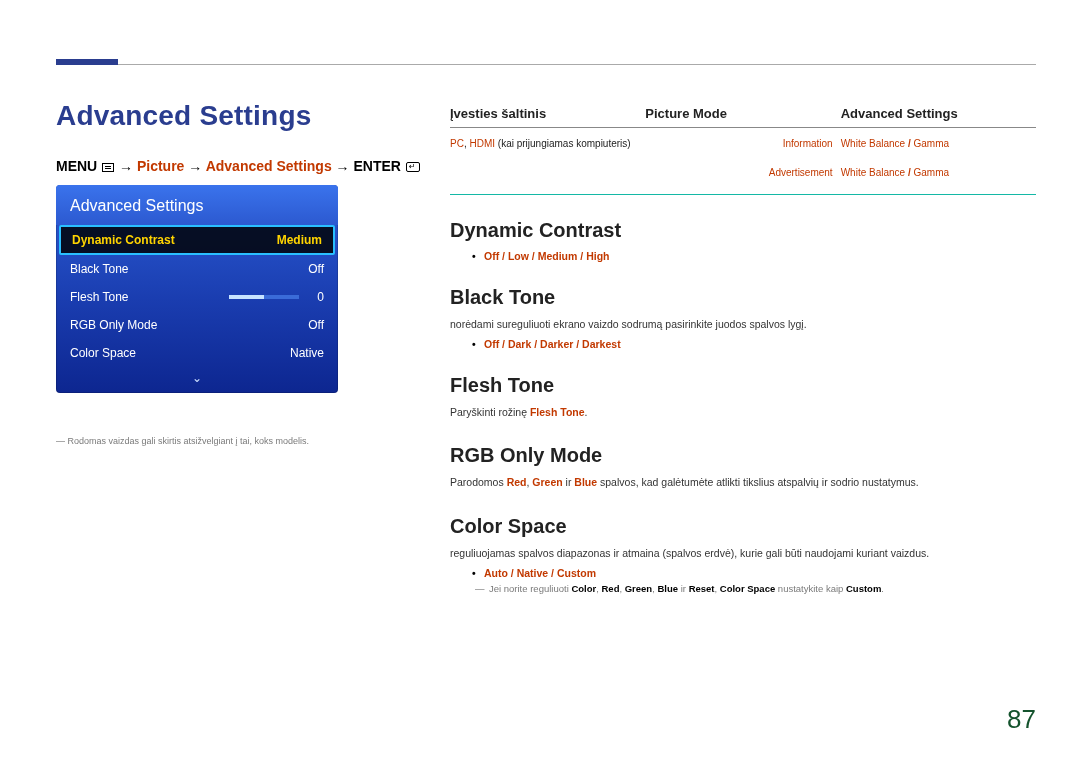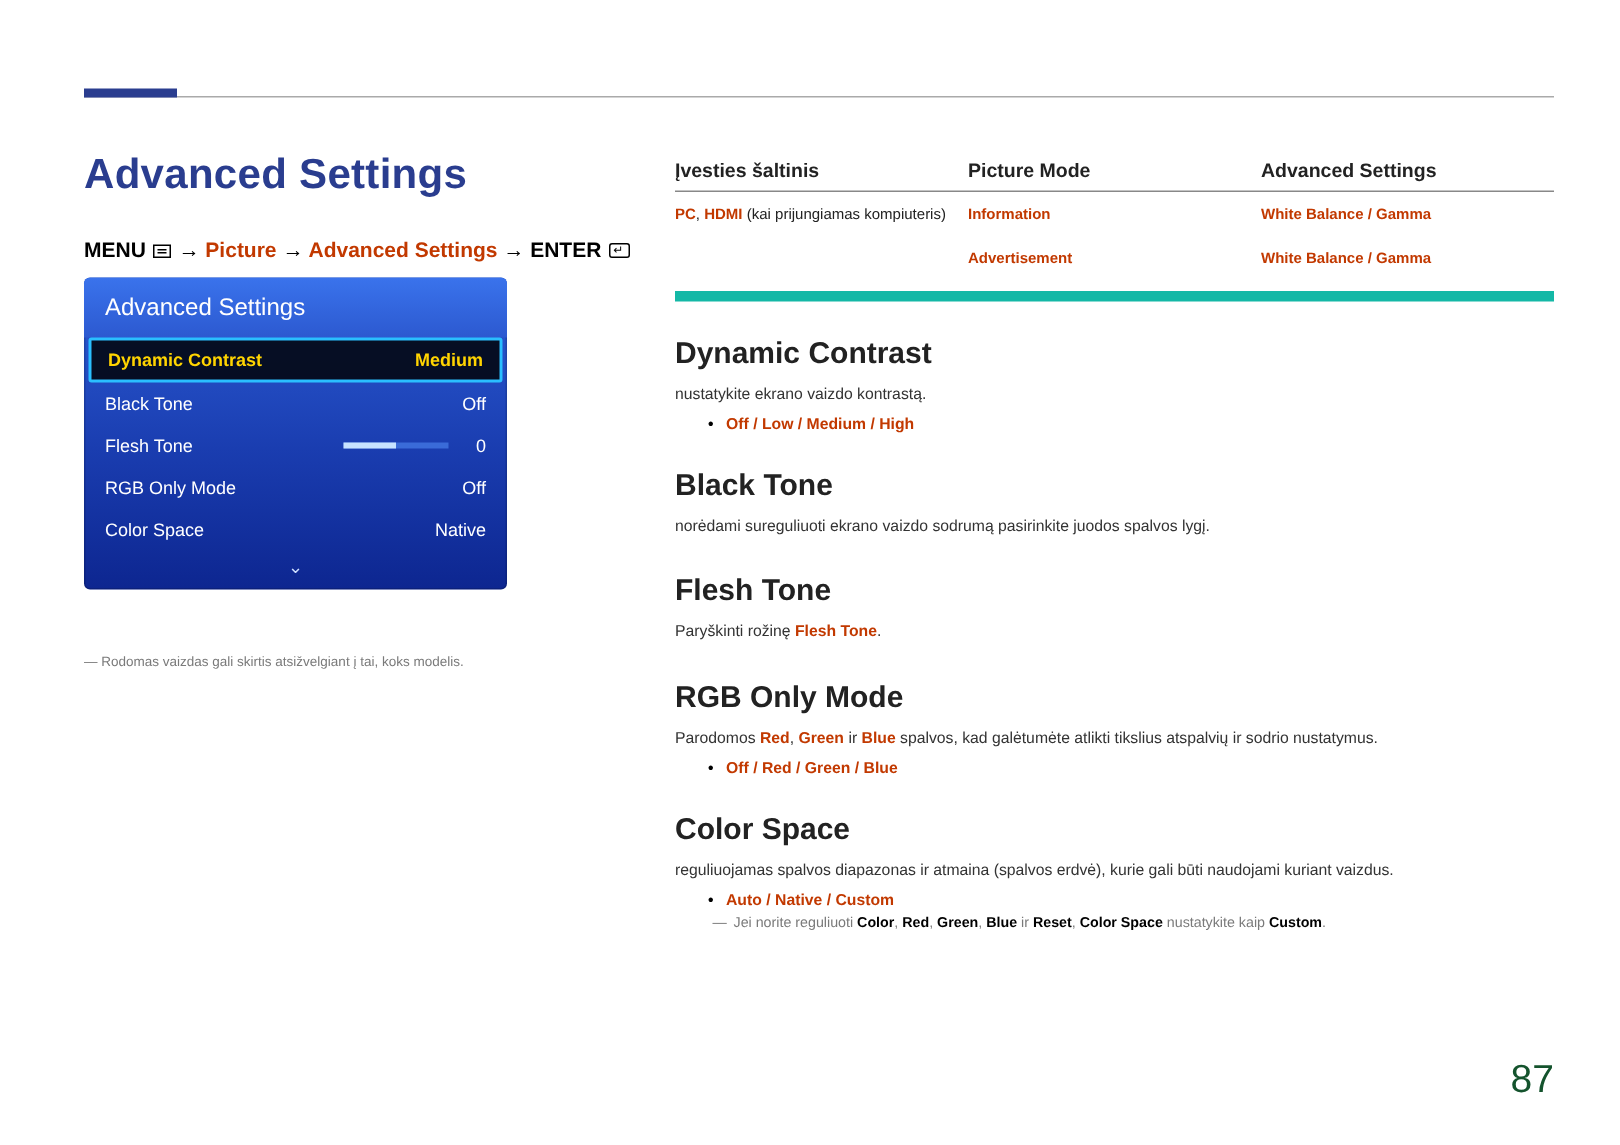--- a/index.html
+++ b/index.html
@@ -153,41 +153,41 @@
   }
   
   .right-col {
     position: absolute;
     top: 102px;
     left: 450px;
     right: 44px;
   }
   .src-table {
     width: 100%;
-    border-bottom: 7px solid #14b8a6;
+    border-bottom: 1px solid #14b8a6;
   }
   .src-head {
     display:flex;
     border-bottom: 1px solid #888;
   }
   .src-head > div {
     padding: 4px 0 6px 0;
     font-size: 13px;
     font-weight: 700;
     flex:1;
   }
   .src-body { display:flex; }
   .src-body > div {
     flex:1;
     padding: 8px 8px 14px 0;
     font-size: 10px;
     line-height: 1.5;
   }
   .src-body .hl, .content .hl { color: #c23900; font-weight: 700; }
-  .src-body .hlb { color:#c23900; font-weight:700; }
+  .src-body .hlb { color:#c23900; font-weight:400;text-align:right; }
   .sep { color:#c23900; font-weight:700; }
   .content h2 {
     font-size: 20px;
     font-weight: 700;
     margin-top: 24px;
     margin-bottom: 8px;
   }
   .content p {
     font-size: 10.5px;
     color: #333;
@@ -301,40 +301,39 @@
       <div>
         <div><span class="hlb">White Balance</span><span class="sep"> / </span><span class="hlb">Gamma</span></div>
         <div style="height:14px"></div>
         <div><span class="hlb">White Balance</span><span class="sep"> / </span><span class="hlb">Gamma</span></div>
       </div>
     </div>
   </div>
 
   <div class="content">
     <h2>Dynamic Contrast</h2>
-    <p>nustatykite ekrano vaizdo kontrastą.</p>
     <div class="bullet">
       <span class="opt">Off</span><span class="slash"> / </span><span class="opt">Low</span><span class="slash"> / </span><span class="opt">Medium</span><span class="slash"> / </span><span class="opt">High</span>
     </div>
 
     <h2>Black Tone</h2>
     <p>norėdami sureguliuoti ekrano vaizdo sodrumą pasirinkite juodos spalvos lygį.</p>
+    <div class="bullet">
+      <span class="opt">Off</span><span class="slash"> / </span><span class="opt">Dark</span><span class="slash"> / </span><span class="opt">Darker</span><span class="slash"> / </span><span class="opt">Darkest</span>
+    </div>
 
     <h2>Flesh Tone</h2>
     <p>
       <span>Paryškinti rožinę </span><span class="hl">Flesh Tone</span><span>.</span>
     </p>
 
     <h2>RGB Only Mode</h2>
     <p>
       <span>Parodomos </span><span class="hl">Red</span><span>, </span><span class="hl">Green</span><span> ir </span><span class="hl">Blue</span><span> spalvos, kad galėtumėte atlikti tikslius atspalvių ir sodrio nustatymus.</span>
     </p>
-    <div class="bullet">
-      <span class="opt">Off</span><span class="slash"> / </span><span class="opt">Red</span><span class="slash"> / </span><span class="opt">Green</span><span class="slash"> / </span><span class="opt">Blue</span>
-    </div>
 
     <h2>Color Space</h2>
     <p>reguliuojamas spalvos diapazonas ir atmaina (spalvos erdvė), kurie gali būti naudojami kuriant vaizdus.</p>
     <div class="bullet">
       <span class="opt">Auto</span><span class="slash"> / </span><span class="opt">Native</span><span class="slash"> / </span><span class="opt">Custom</span>
     </div>
     <div class="note">
       <span>Jei norite reguliuoti </span><span class="bk">Color</span><span>, </span><span class="bk">Red</span><span>, </span><span class="bk">Green</span><span>, </span><span class="bk">Blue</span><span> ir </span><span class="bk">Reset</span><span>, </span><span class="bk">Color Space</span><span> nustatykite kaip </span><span class="bk">Custom</span><span>.</span>
     </div>
   </div>

